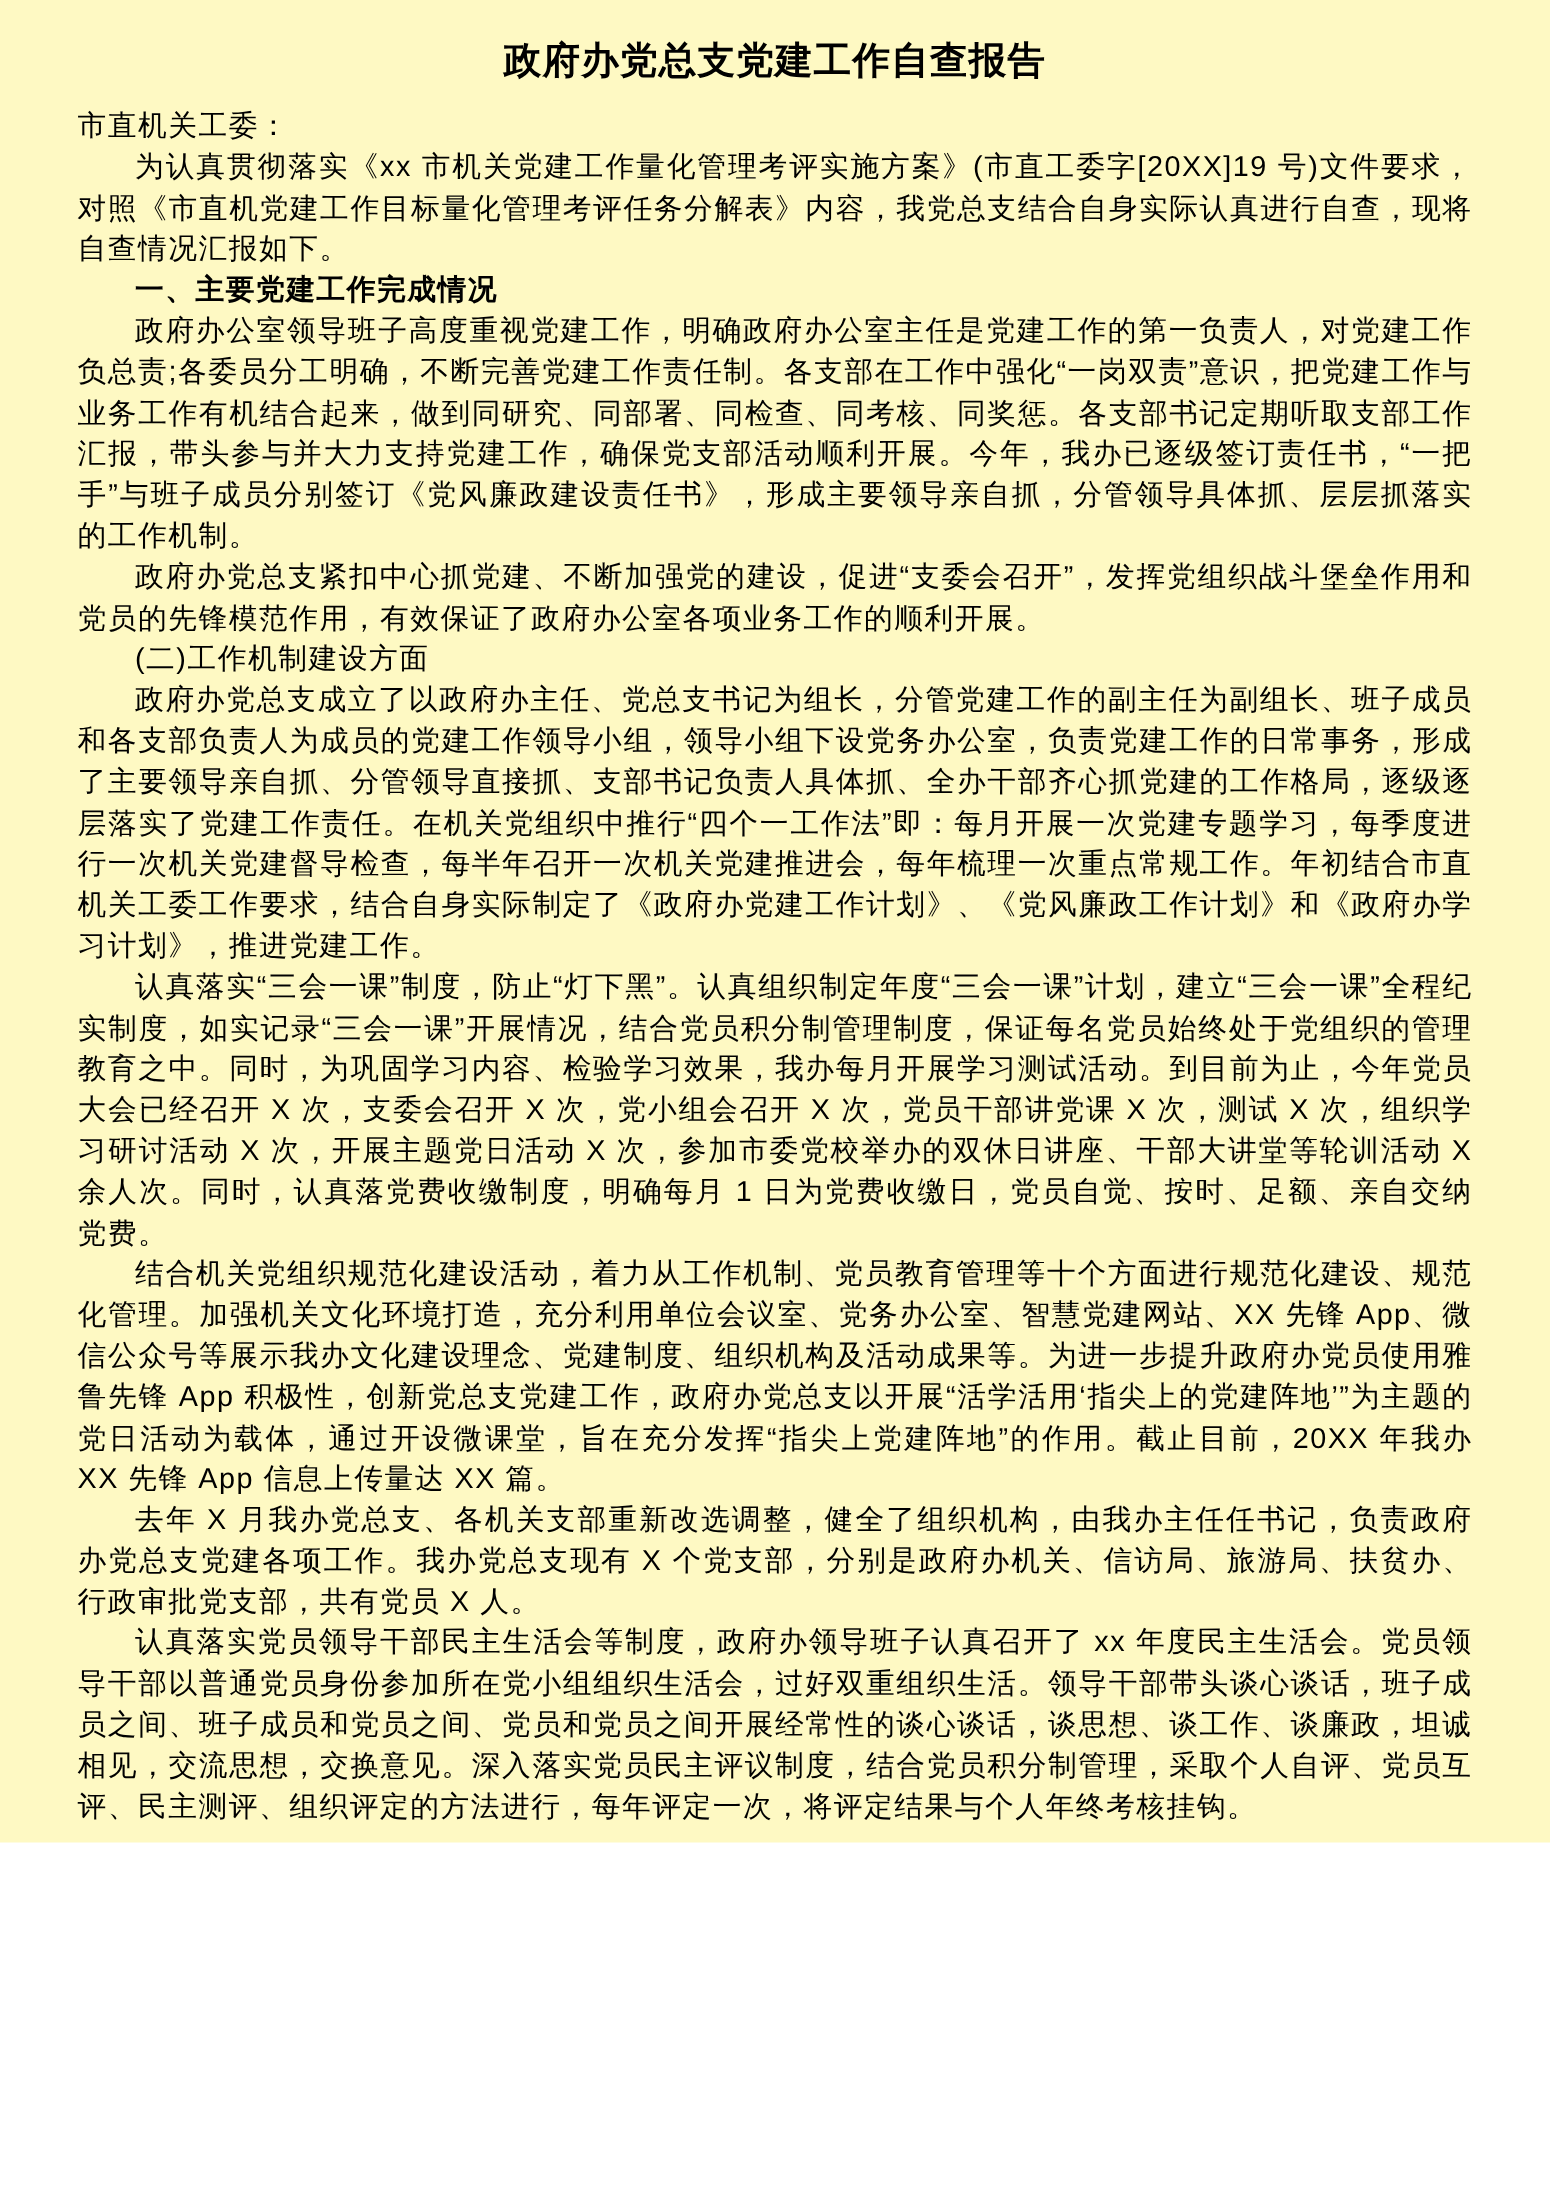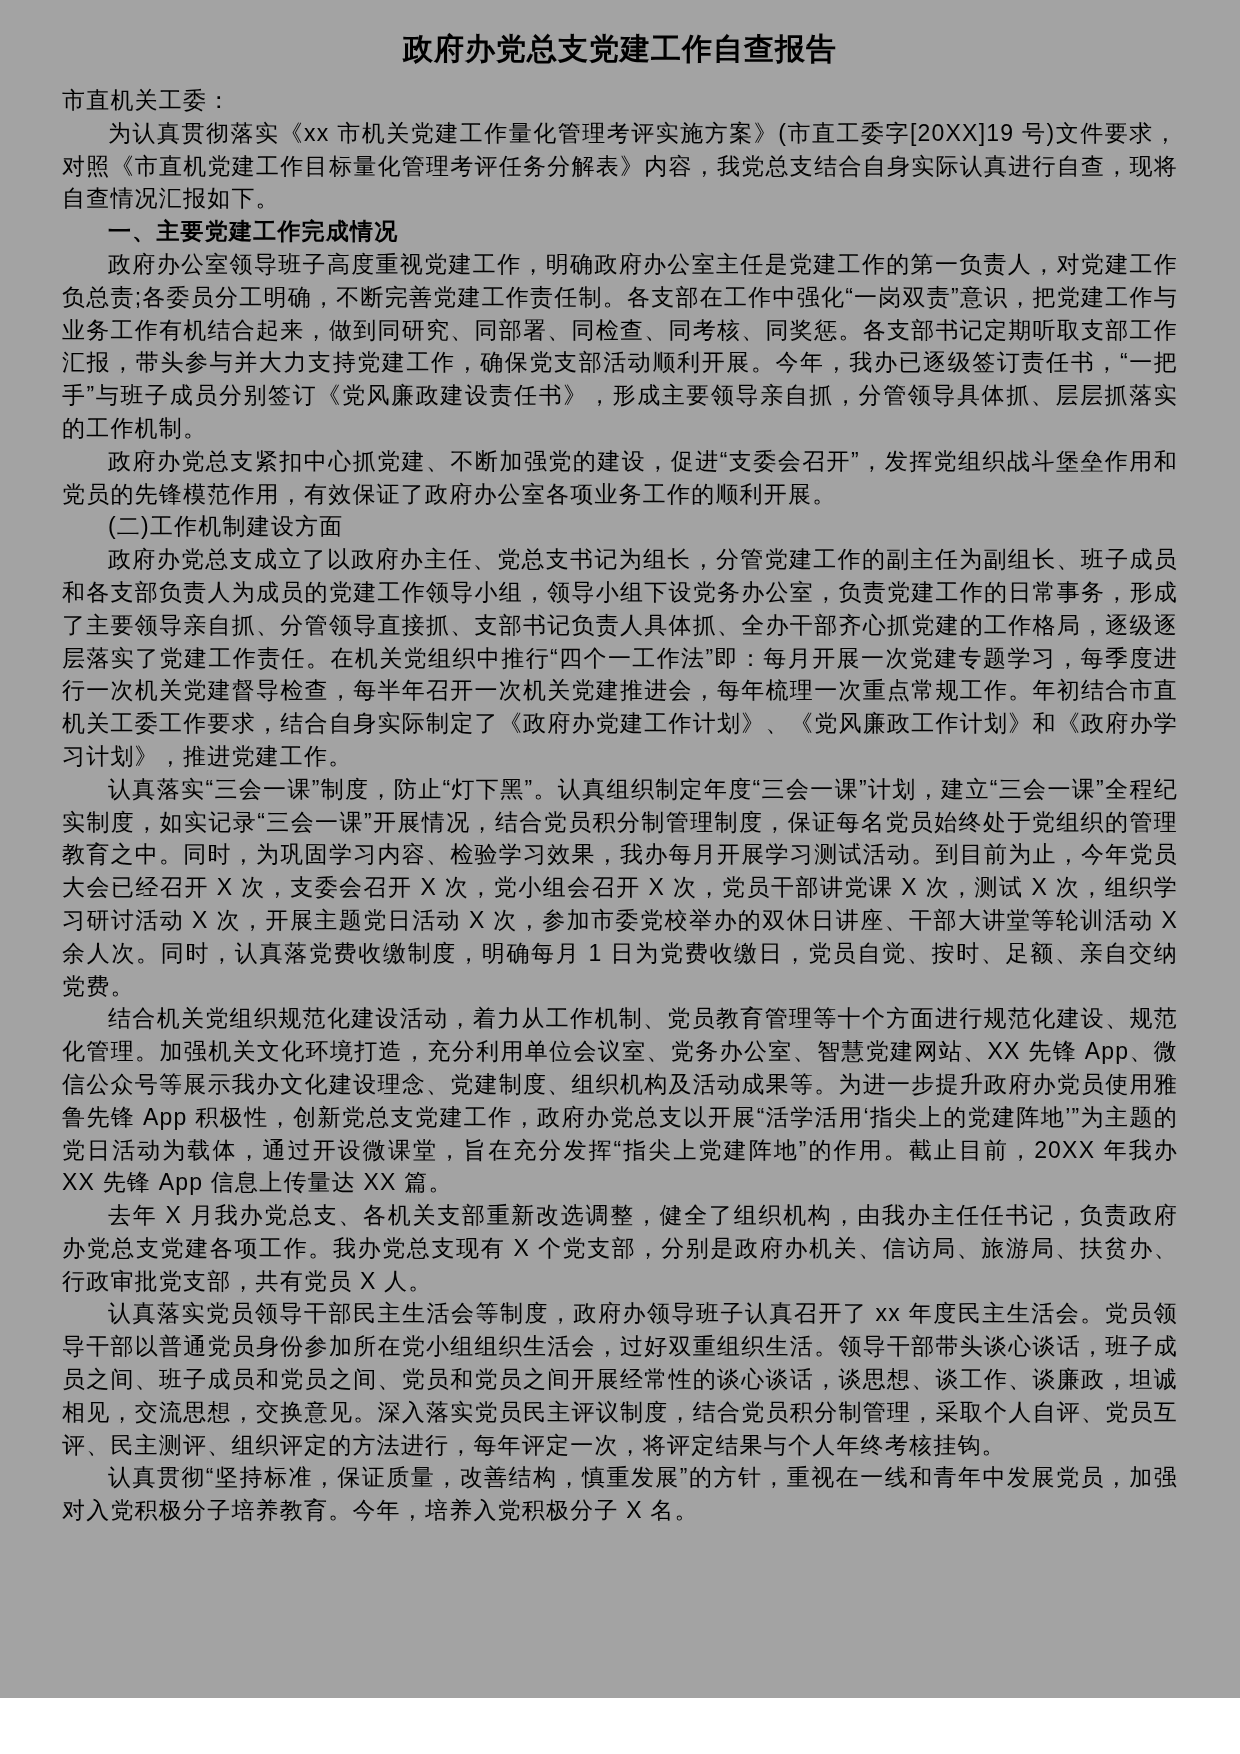--- a/index.html
+++ b/index.html
@@ -6,23 +6,23 @@
   body {
     width: 1240px;
     height: 1754px;
     background: #ffffff;
     color: #000000;
     overflow: hidden;
   }
   .page {
     box-sizing: border-box;
     width: 1240px;
-    height: 1698px;
+    height: 1474px;
     padding: 22px 62px 3px 62px;
-    background: #a3a3a3;
+    background: #fef9c3;
   }
   .title {
     font-family: "Liberation Sans", "DejaVu Sans", sans-serif;
     font-weight: 700;
     font-size: 30px;
     line-height: 34px;
     letter-spacing: 1px;
     text-align: center;
     margin: 10px 0 18px 0;
   }
@@ -51,14 +51,13 @@
   <p class="indent">为认真贯彻落实《xx 市机关党建工作量化管理考评实施方案》(市直工委字[20XX]19 号)文件要求，对照《市直机党建工作目标量化管理考评任务分解表》内容，我党总支结合自身实际认真进行自查，现将自查情况汇报如下。</p>
   <p class="h1">一、主要党建工作完成情况</p>
   <p class="indent">政府办公室领导班子高度重视党建工作，明确政府办公室主任是党建工作的第一负责人，对党建工作负总责;各委员分工明确，不断完善党建工作责任制。各支部在工作中强化“一岗双责”意识，把党建工作与业务工作有机结合起来，做到同研究、同部署、同检查、同考核、同奖惩。各支部书记定期听取支部工作汇报，带头参与并大力支持党建工作，确保党支部活动顺利开展。今年，我办已逐级签订责任书，“一把手”与班子成员分别签订《党风廉政建设责任书》，形成主要领导亲自抓，分管领导具体抓、层层抓落实的工作机制。</p>
   <p class="indent">政府办党总支紧扣中心抓党建、不断加强党的建设，促进“支委会召开”，发挥党组织战斗堡垒作用和党员的先锋模范作用，有效保证了政府办公室各项业务工作的顺利开展。</p>
   <p class="h2">(二)工作机制建设方面</p>
   <p class="indent">政府办党总支成立了以政府办主任、党总支书记为组长，分管党建工作的副主任为副组长、班子成员和各支部负责人为成员的党建工作领导小组，领导小组下设党务办公室，负责党建工作的日常事务，形成了主要领导亲自抓、分管领导直接抓、支部书记负责人具体抓、全办干部齐心抓党建的工作格局，逐级逐层落实了党建工作责任。在机关党组织中推行“四个一工作法”即：每月开展一次党建专题学习，每季度进行一次机关党建督导检查，每半年召开一次机关党建推进会，每年梳理一次重点常规工作。年初结合市直机关工委工作要求，结合自身实际制定了《政府办党建工作计划》、《党风廉政工作计划》和《政府办学习计划》，推进党建工作。</p>
   <p class="indent">认真落实“三会一课”制度，防止“灯下黑”。认真组织制定年度“三会一课”计划，建立“三会一课”全程纪实制度，如实记录“三会一课”开展情况，结合党员积分制管理制度，保证每名党员始终处于党组织的管理教育之中。同时，为巩固学习内容、检验学习效果，我办每月开展学习测试活动。到目前为止，今年党员大会已经召开 X 次，支委会召开 X 次，党小组会召开 X 次，党员干部讲党课 X 次，测试 X 次，组织学习研讨活动 X 次，开展主题党日活动 X 次，参加市委党校举办的双休日讲座、干部大讲堂等轮训活动 X 余人次。同时，认真落党费收缴制度，明确每月 1 日为党费收缴日，党员自觉、按时、足额、亲自交纳党费。</p>
   <p class="indent">结合机关党组织规范化建设活动，着力从工作机制、党员教育管理等十个方面进行规范化建设、规范化管理。加强机关文化环境打造，充分利用单位会议室、党务办公室、智慧党建网站、XX 先锋 App、微信公众号等展示我办文化建设理念、党建制度、组织机构及活动成果等。为进一步提升政府办党员使用雅鲁先锋 App 积极性，创新党总支党建工作，政府办党总支以开展“活学活用‘指尖上的党建阵地’”为主题的党日活动为载体，通过开设微课堂，旨在充分发挥“指尖上党建阵地”的作用。截止目前，20XX 年我办 XX 先锋 App 信息上传量达 XX 篇。</p>
   <p class="indent">去年 X 月我办党总支、各机关支部重新改选调整，健全了组织机构，由我办主任任书记，负责政府办党总支党建各项工作。我办党总支现有 X 个党支部，分别是政府办机关、信访局、旅游局、扶贫办、行政审批党支部，共有党员 X 人。</p>
   <p class="indent">认真落实党员领导干部民主生活会等制度，政府办领导班子认真召开了 xx 年度民主生活会。党员领导干部以普通党员身份参加所在党小组组织生活会，过好双重组织生活。领导干部带头谈心谈话，班子成员之间、班子成员和党员之间、党员和党员之间开展经常性的谈心谈话，谈思想、谈工作、谈廉政，坦诚相见，交流思想，交换意见。深入落实党员民主评议制度，结合党员积分制管理，采取个人自评、党员互评、民主测评、组织评定的方法进行，每年评定一次，将评定结果与个人年终考核挂钩。</p>
-  <p class="indent">认真贯彻“坚持标准，保证质量，改善结构，慎重发展”的方针，重视在一线和青年中发展党员，加强对入党积极分子培养教育。今年，培养入党积极分子 X 名。</p>
 </div>
 
 </body></html>

